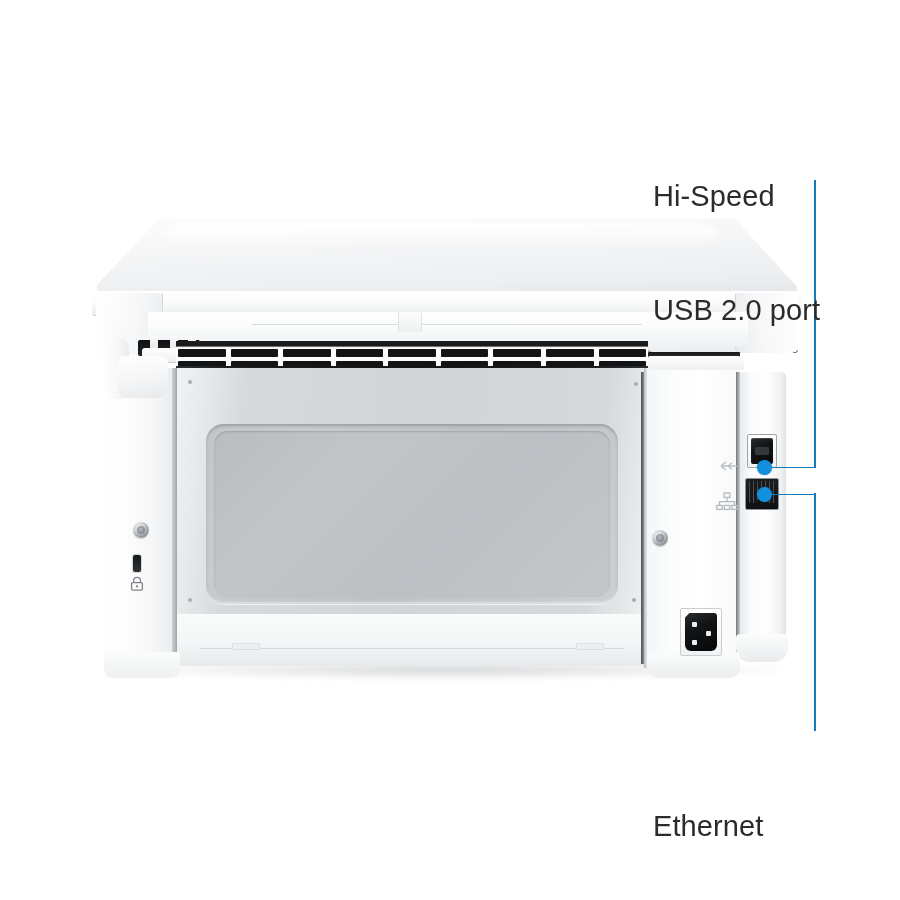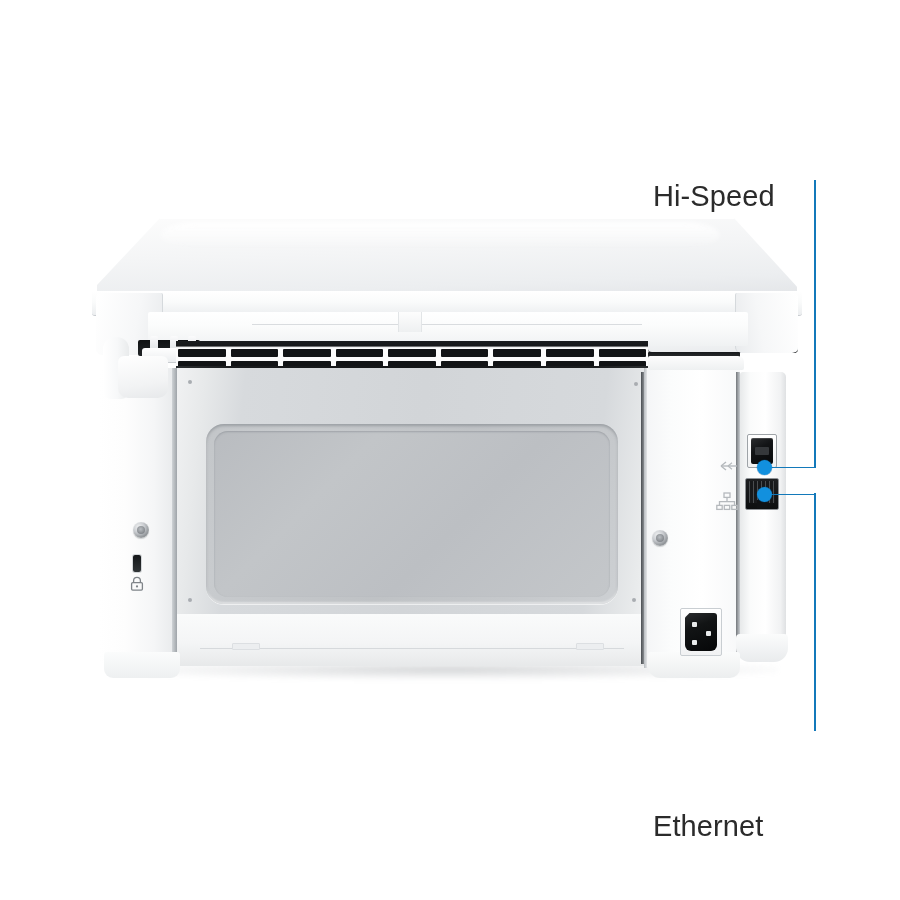--- a/index.html
+++ b/index.html
@@ -662,20 +662,21 @@
   <div class="leader leader-v" id="lead-usb-v"></div>
   <div class="leader leader-h" id="lead-usb-h"></div>
   <div class="dot" id="dot-usb"></div>
 
   <div class="leader leader-h" id="lead-eth-h"></div>
   <div class="leader leader-v" id="lead-eth-v"></div>
   <div class="dot" id="dot-eth"></div>
 
   <div class="callout-label" id="label-usb">
     <span class="ln">Hi-Speed</span>
+    <span class="ln">USB 2.0 port</span>
   </div>
 
   <div class="callout-label" id="label-eth">
     <span class="ln">Ethernet</span>
     
   </div>
 
 </div>
 
 </body></html>

